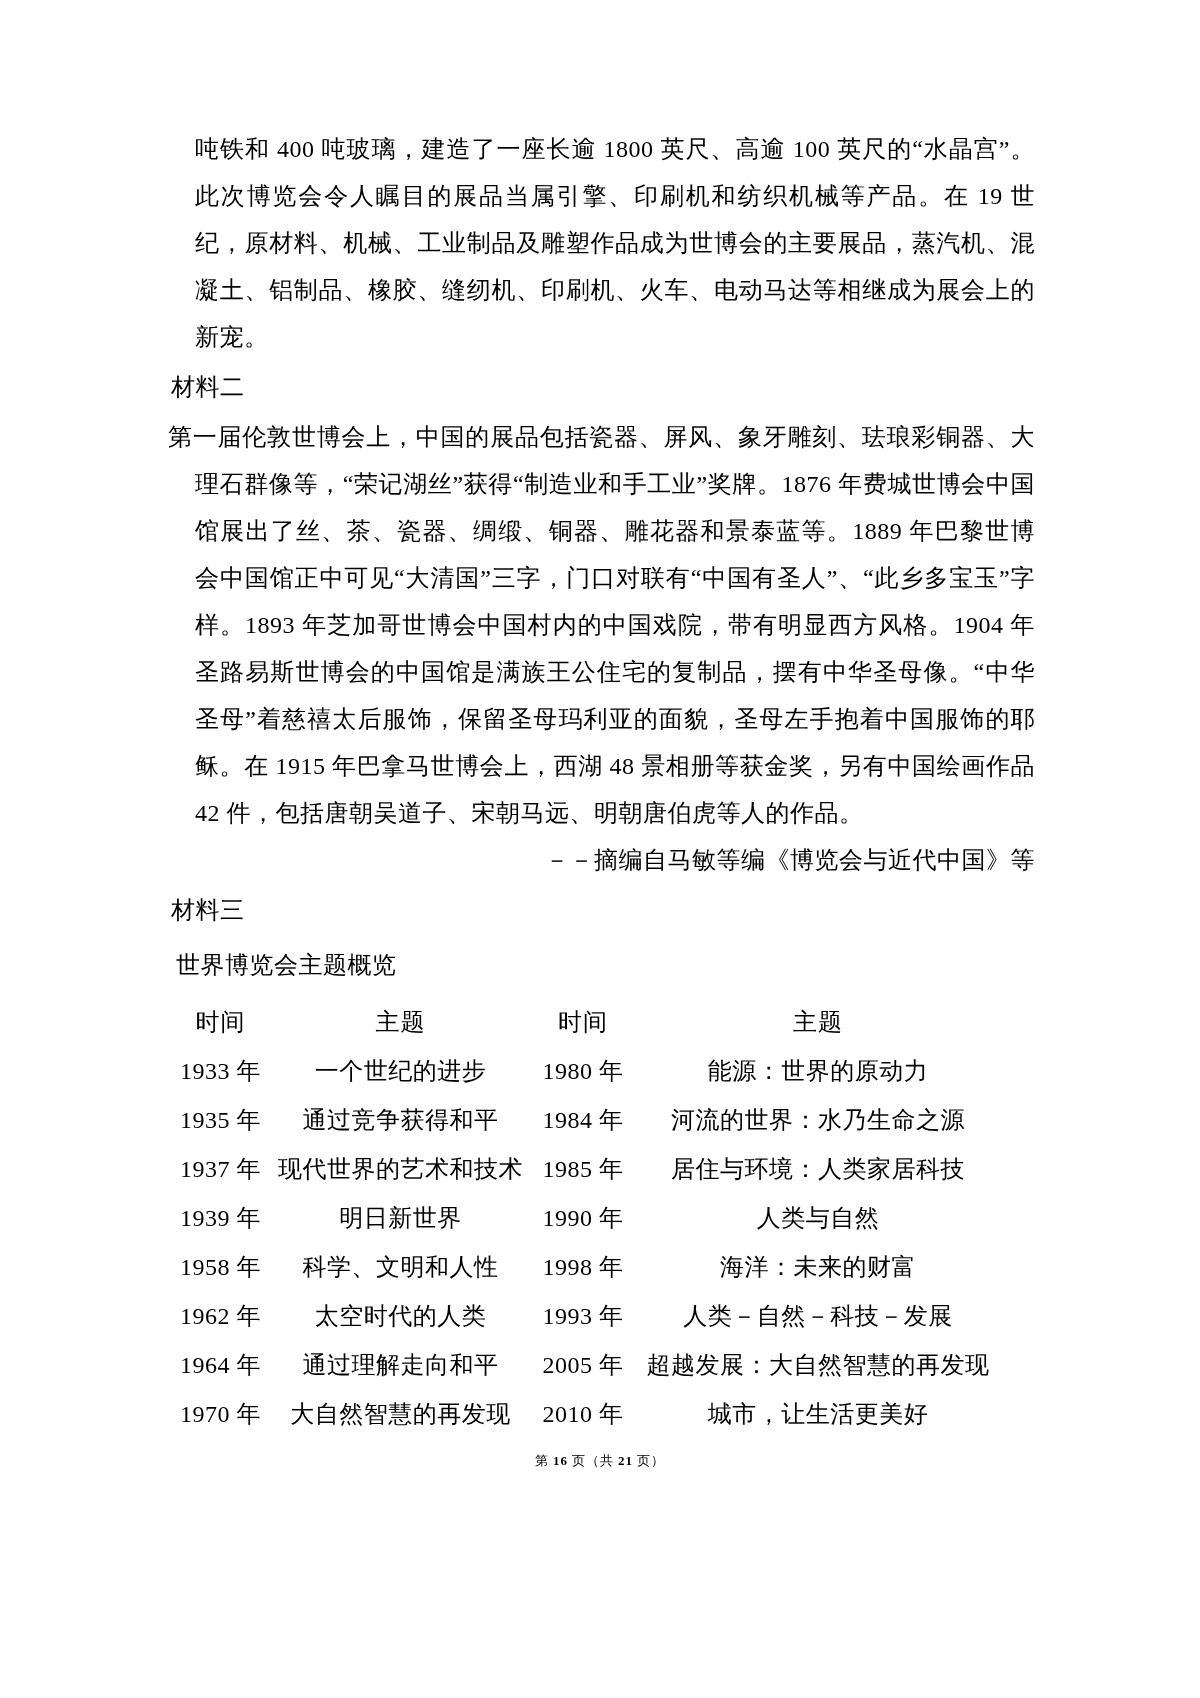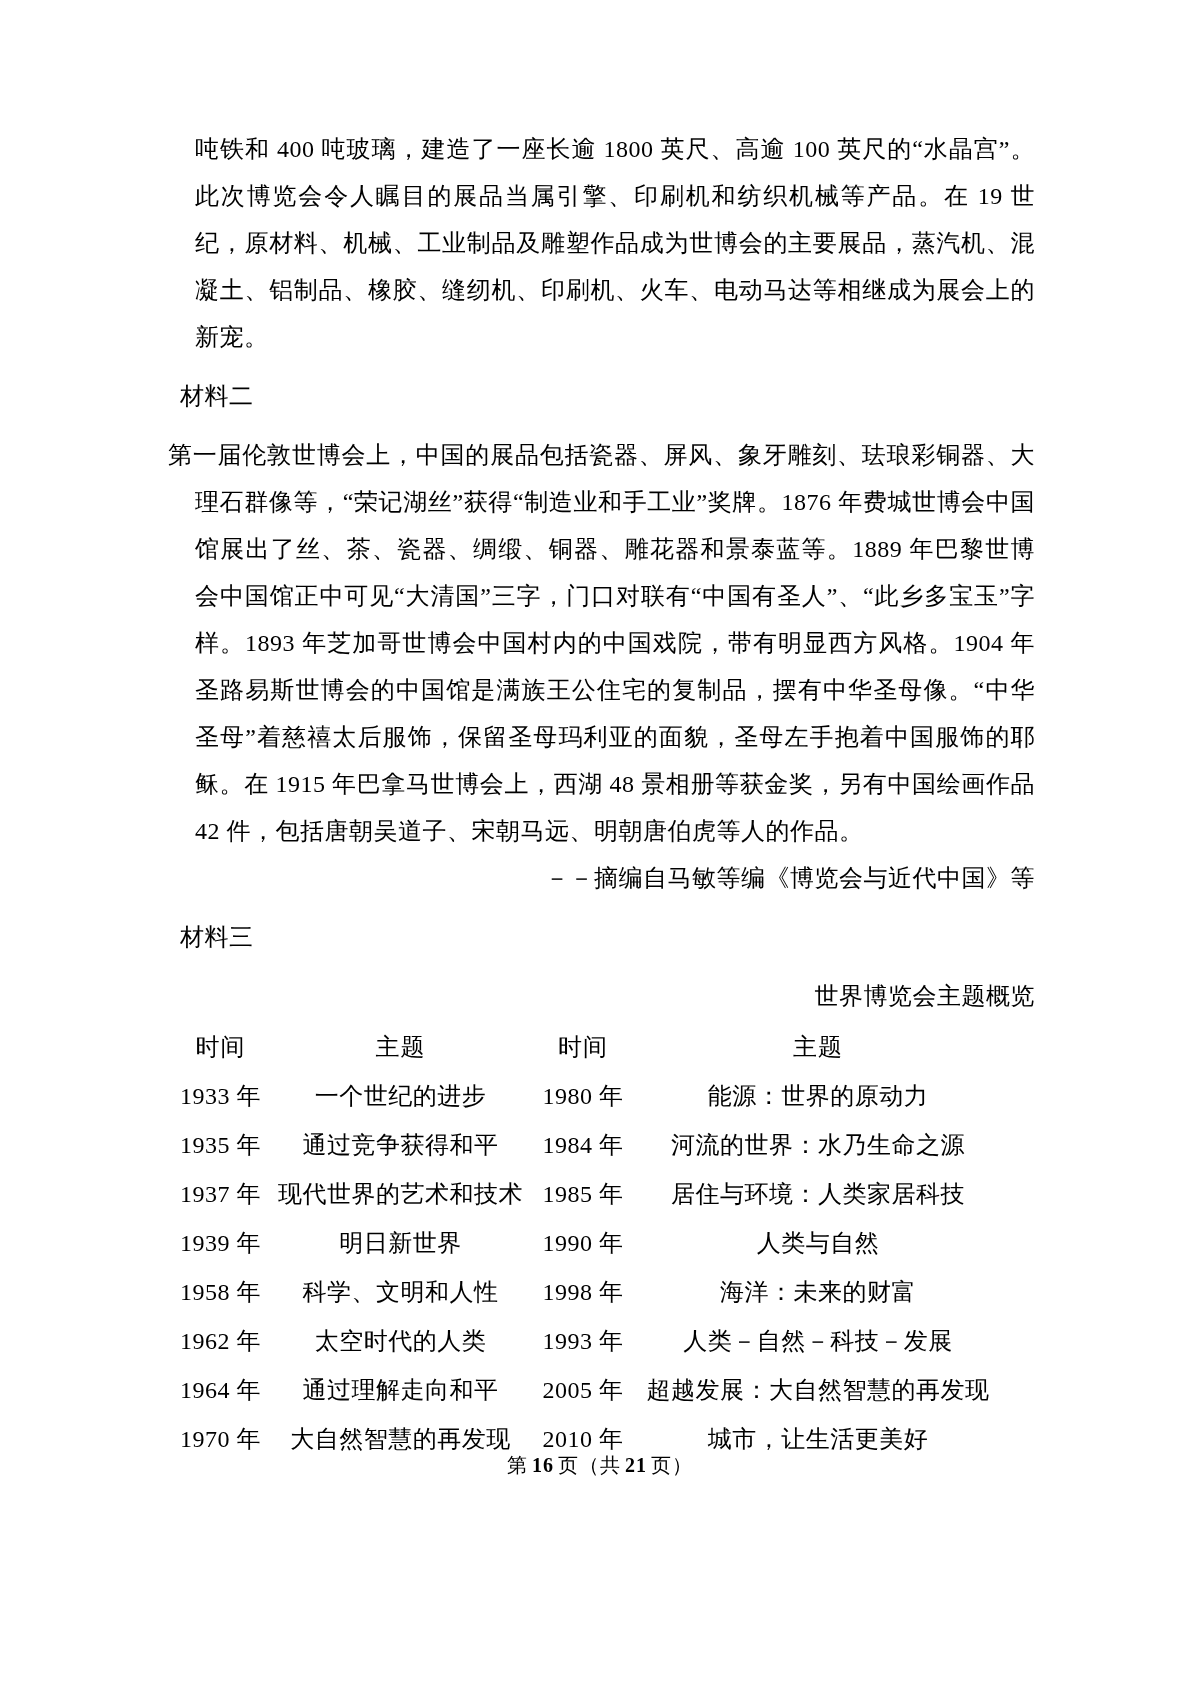--- a/index.html
+++ b/index.html
@@ -34,29 +34,28 @@
     padding-left: 27px;
     text-indent: -27px;
   }
   .attribution {
     margin: 0;
     line-height: 47px;
     text-align: right;
     letter-spacing: 0.5px;
   }
   .heading {
-    margin: 12px;
+    margin: 3px;
     line-height: 47px;
     letter-spacing: 0.5px;
   }
   .table-title {
-    margin: 0;
+    margin: 8px;
     line-height: 47px;
     letter-spacing: 0.5px;
-    text-align: right;
   }
   .expo-table {
     margin-top: 2px;
     width: 100%;
   }
   .expo-row {
     display: grid;
     grid-template-columns: 105px 255px 110px 360px;
     align-items: center;
     height: 49px;
@@ -68,21 +67,21 @@
   }
   .expo-header .expo-cell {
     letter-spacing: 1px;
   }
   .footer {
     position: absolute;
     left: 0;
     right: 0;
     top: 1452px;
     text-align: center;
-    font-size: 20px;
+    font-size: 13px;
     letter-spacing: 1px;
   }
   .footer b {
     margin: 0 4px;
     font-weight: bold;
   }
 </style>
 </head>
 <body>
 

